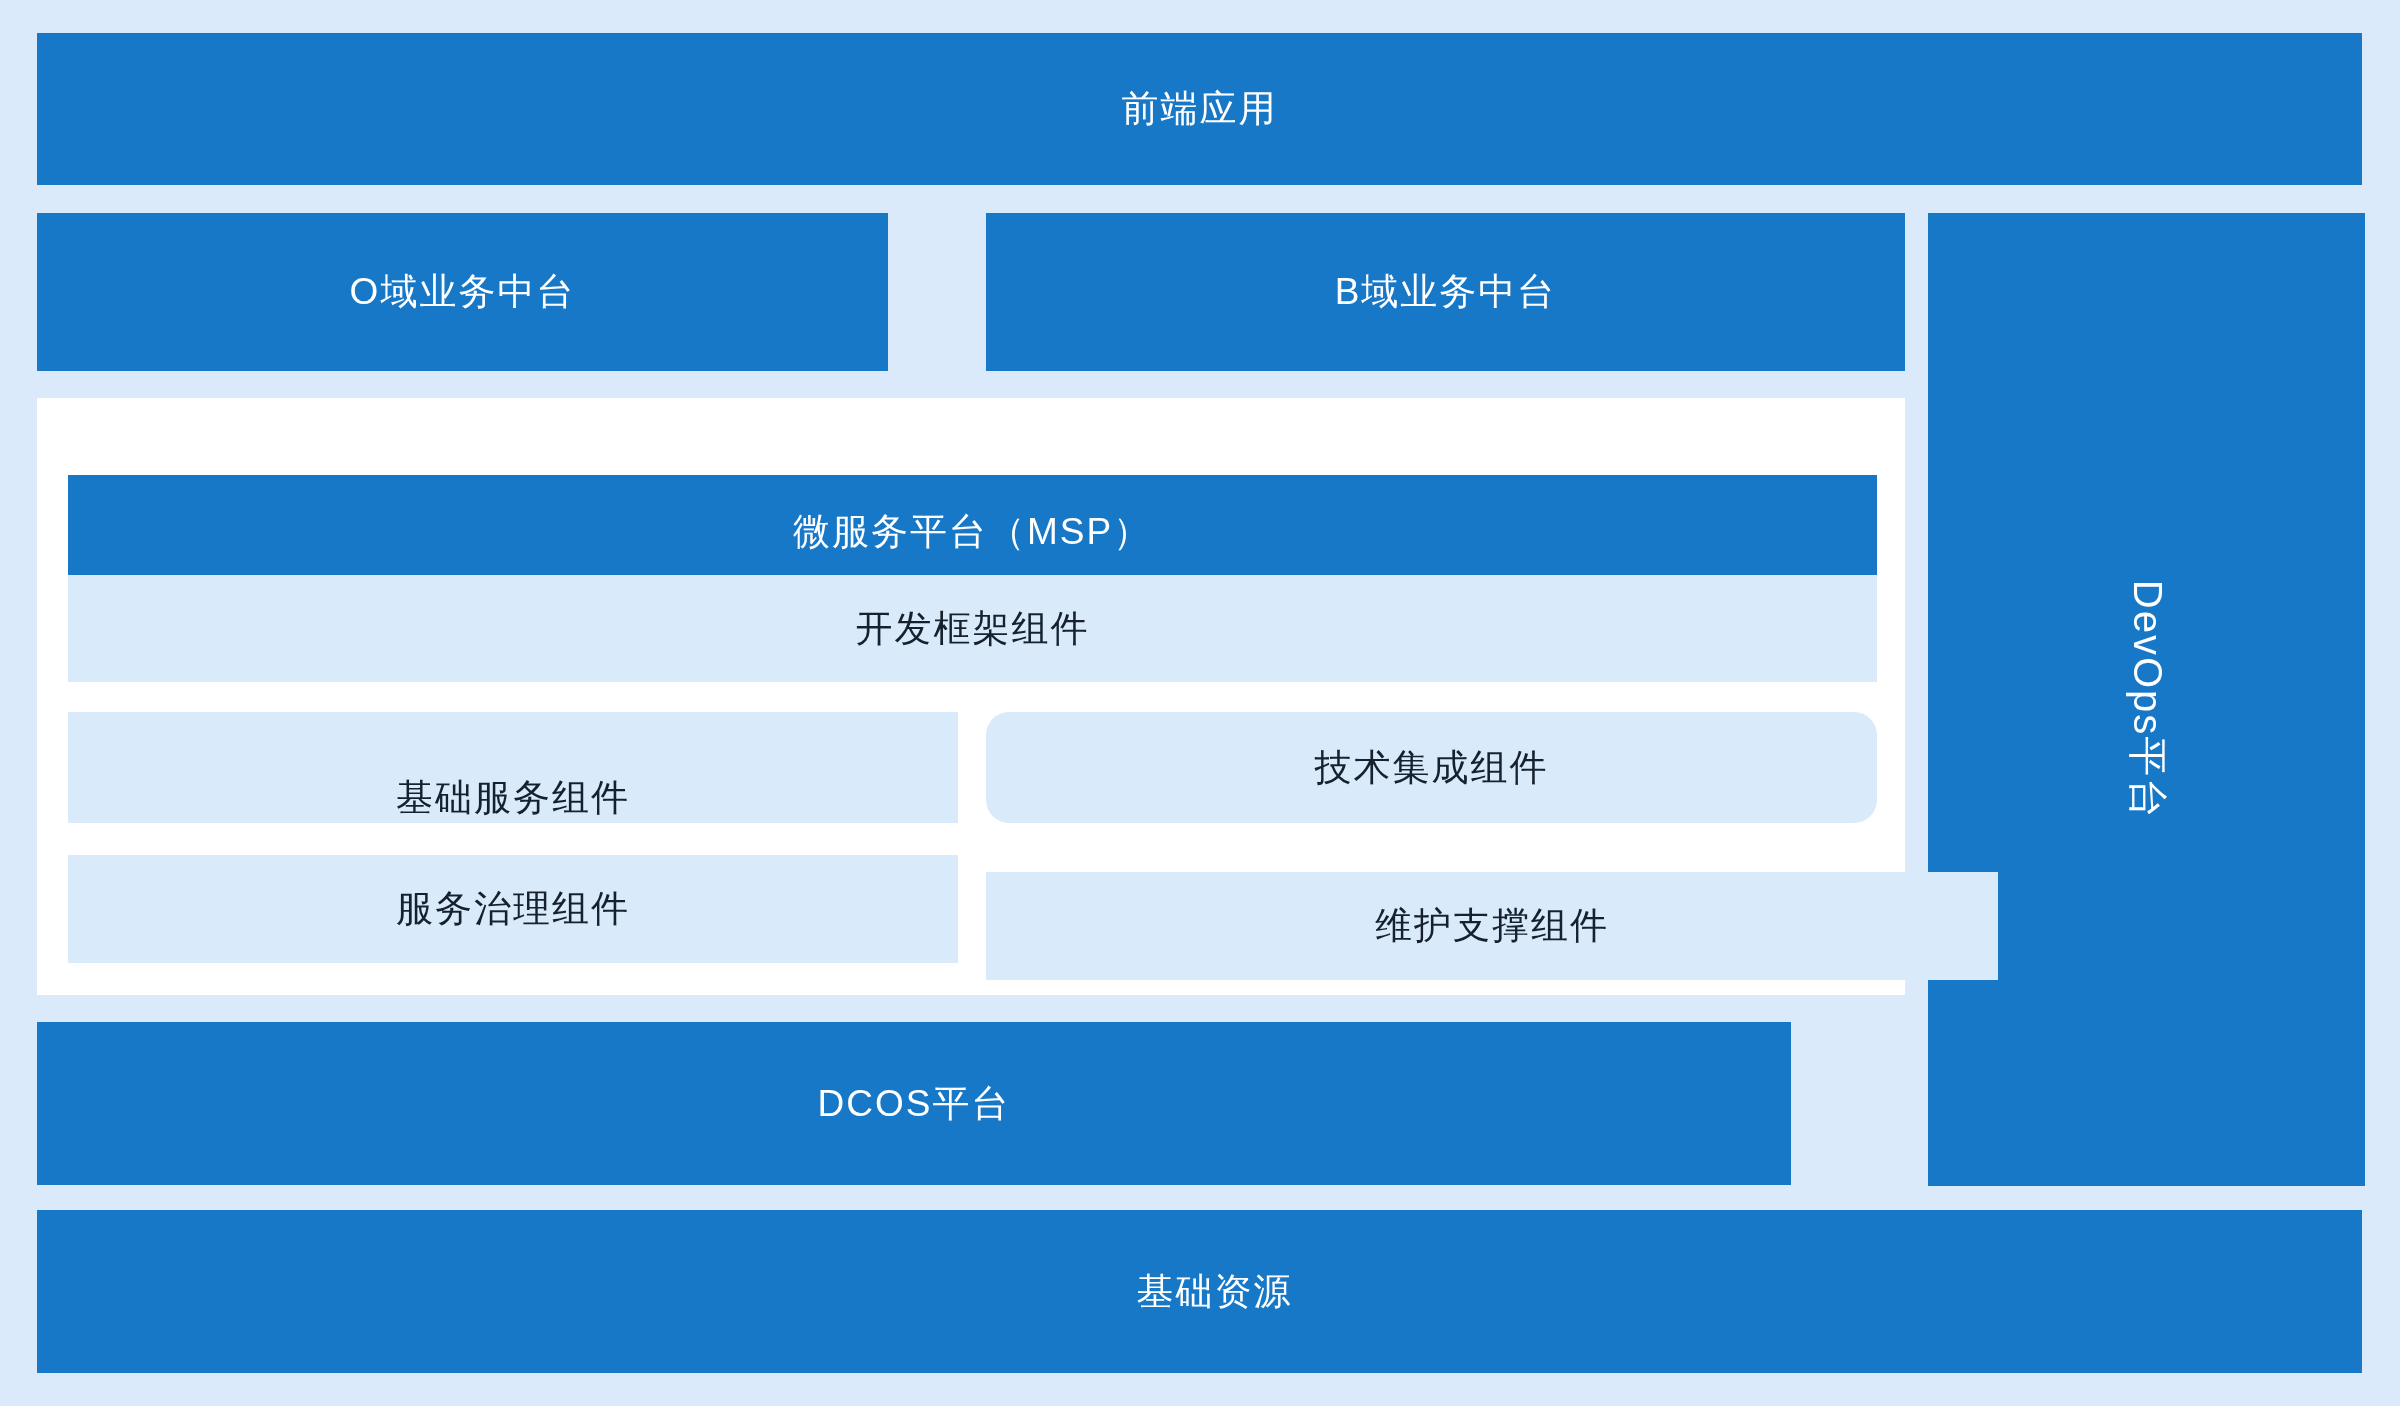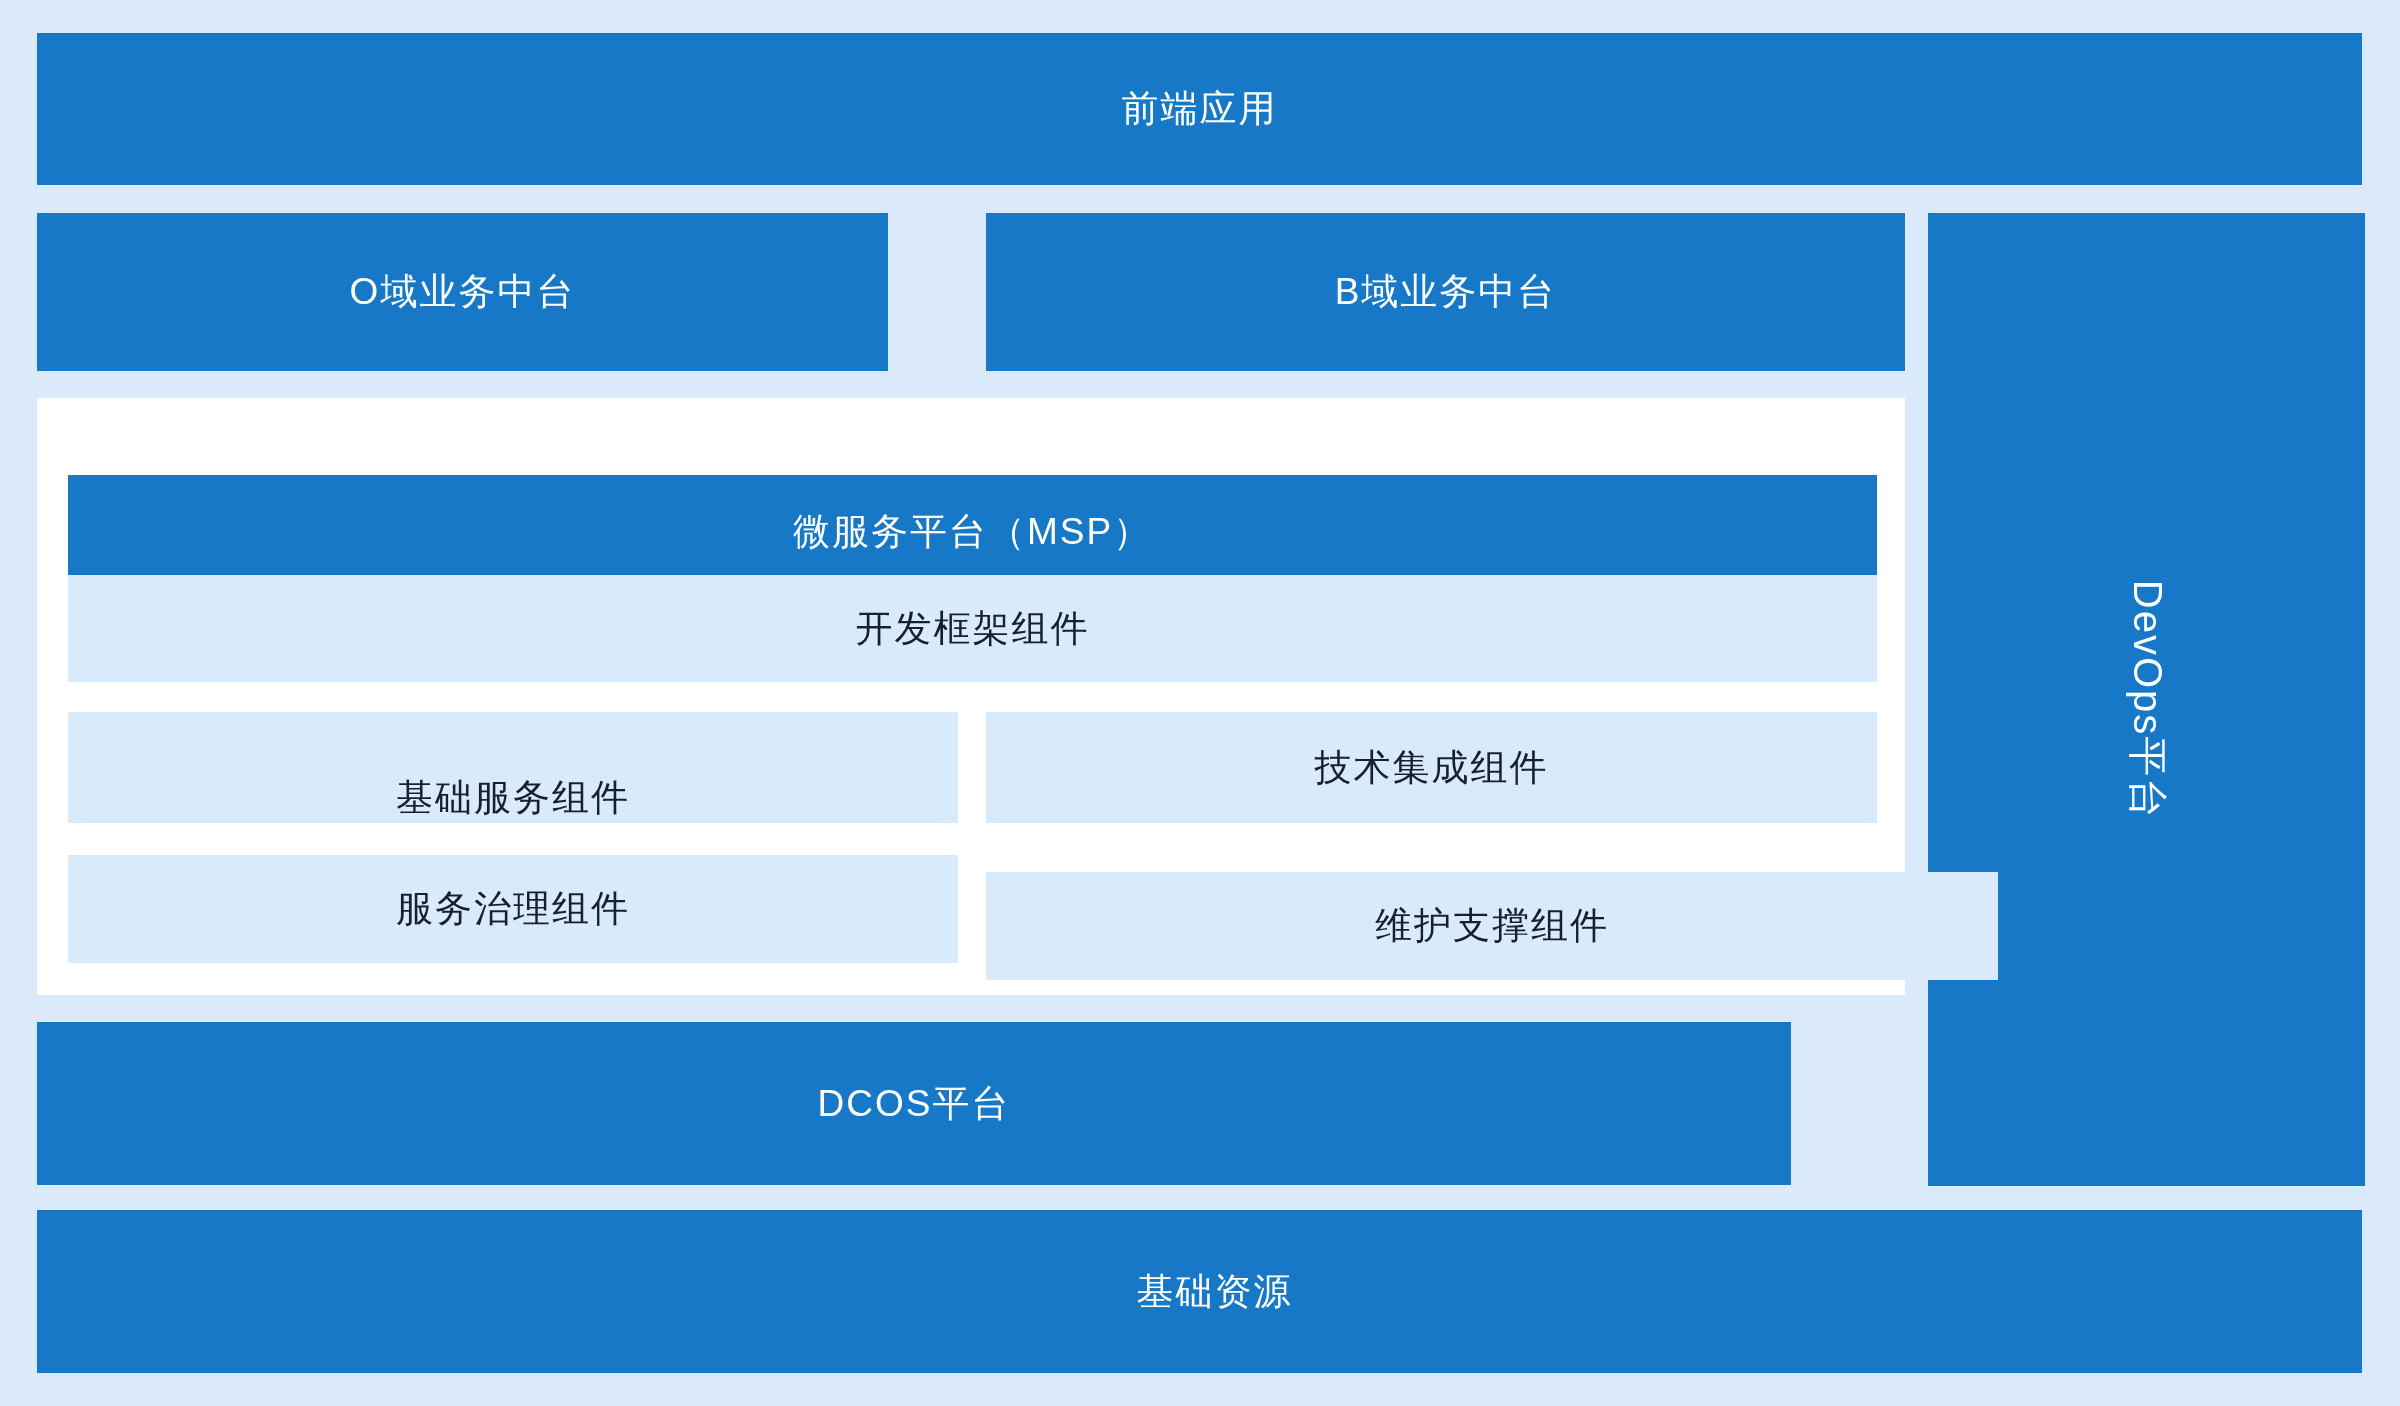--- a/index.html
+++ b/index.html
@@ -50,21 +50,21 @@
   .o-box     {left:37px;  top:213px;  width:851px;  height:158px;}
   .b-box     {left:986px; top:213px;  width:919px;  height:158px;}
   .devops-box{left:1928px;top:213px;  width:437px;  height:973px;}
   .msp-panel {left:37px;  top:398px;  width:1868px; height:597px;}
   .dcos-bar  {left:37px;  top:1022px; width:1754px; height:163px;}
   .infra-bar {left:37px;  top:1210px; width:2325px; height:163px;padding-left:30px;}
   
   .msp-header{left:31px;  top:37px;   width:1809px; height:113px;margin-top:40px;}
   .comp-full {left:31px;  top:177px;  width:1809px; height:107px;}
   .comp-l1   {left:31px;  top:314px;  width:890px;  height:111px;align-items:flex-end;}
-  .comp-r1   {left:949px; top:314px;  width:891px;  height:111px;}
+  .comp-r1   {left:949px; top:314px;  width:891px;  height:111px;border-radius:23px;}
   .comp-l2   {left:31px;  top:457px;  width:890px;  height:108px;}
   .comp-r2   {left:949px; top:457px;  width:1012px;  height:108px;margin-top:17px;}
   
   .vertical-label{
     position:absolute;
     left:50%;
     top:50%;
     transform:translate(-50%,-50%) rotate(90deg);
     font-size:40px;
     letter-spacing:2px;

